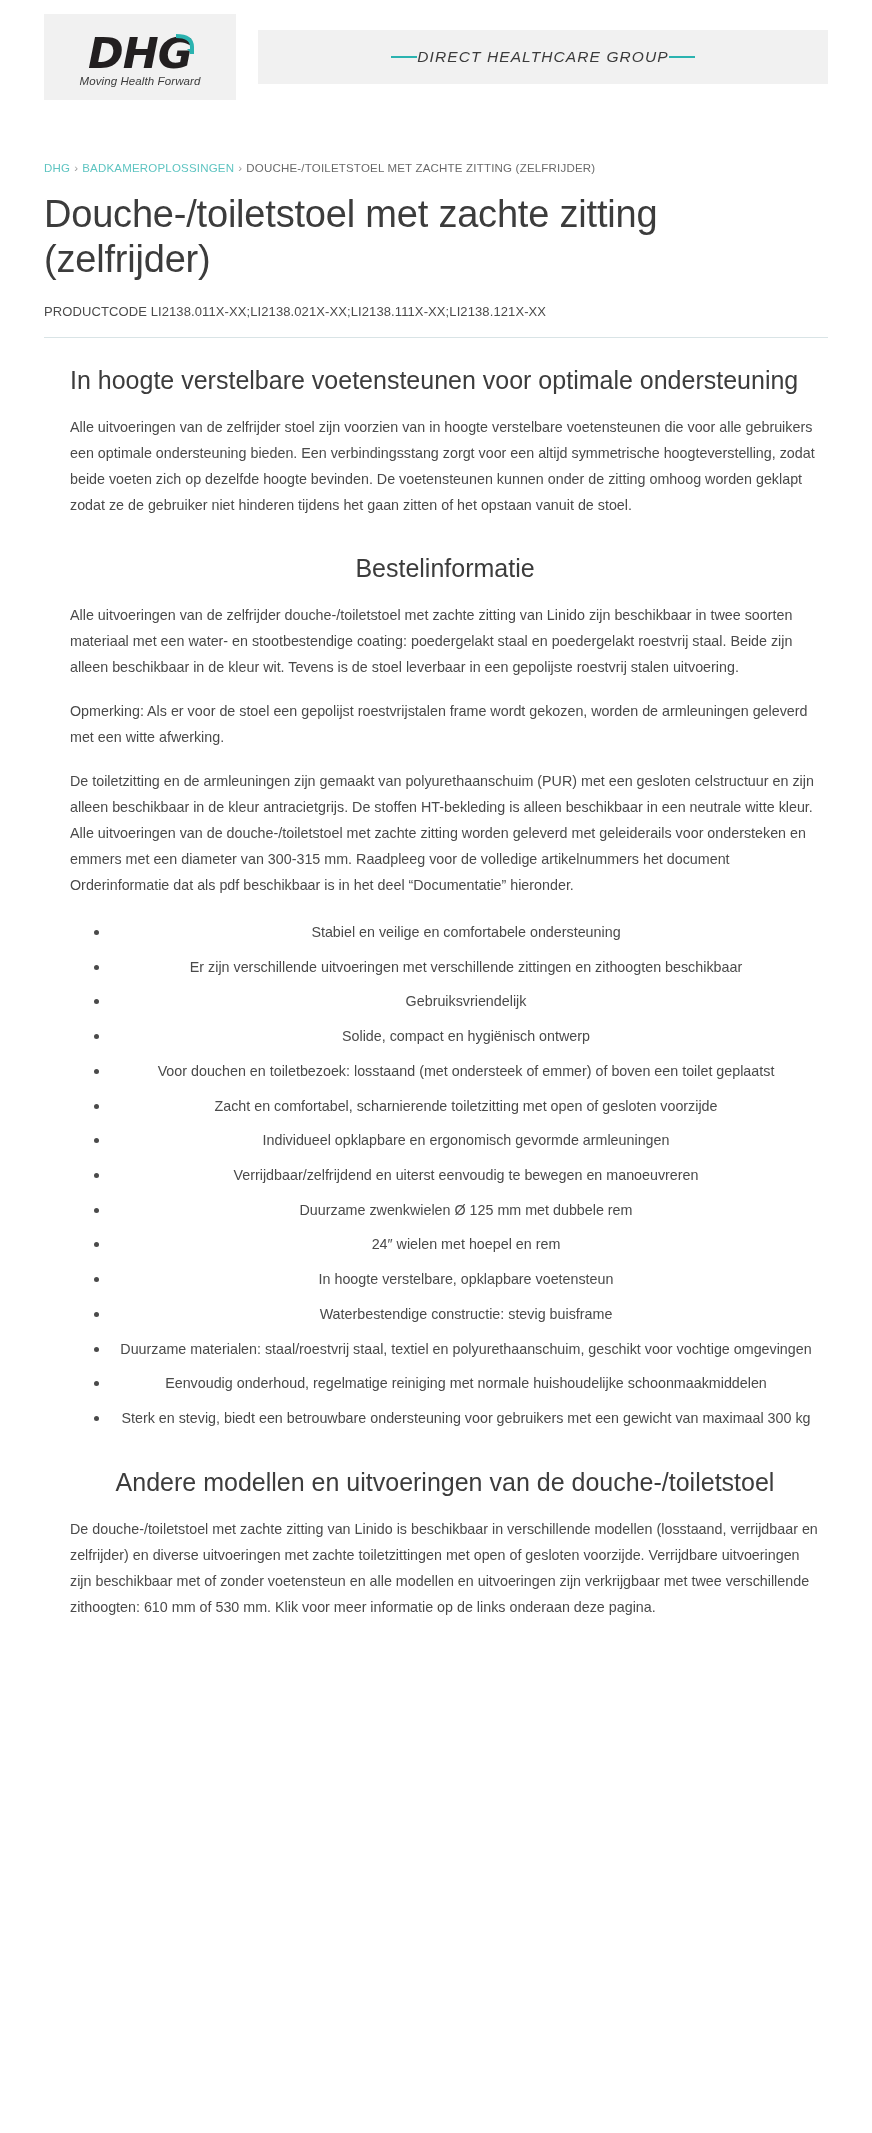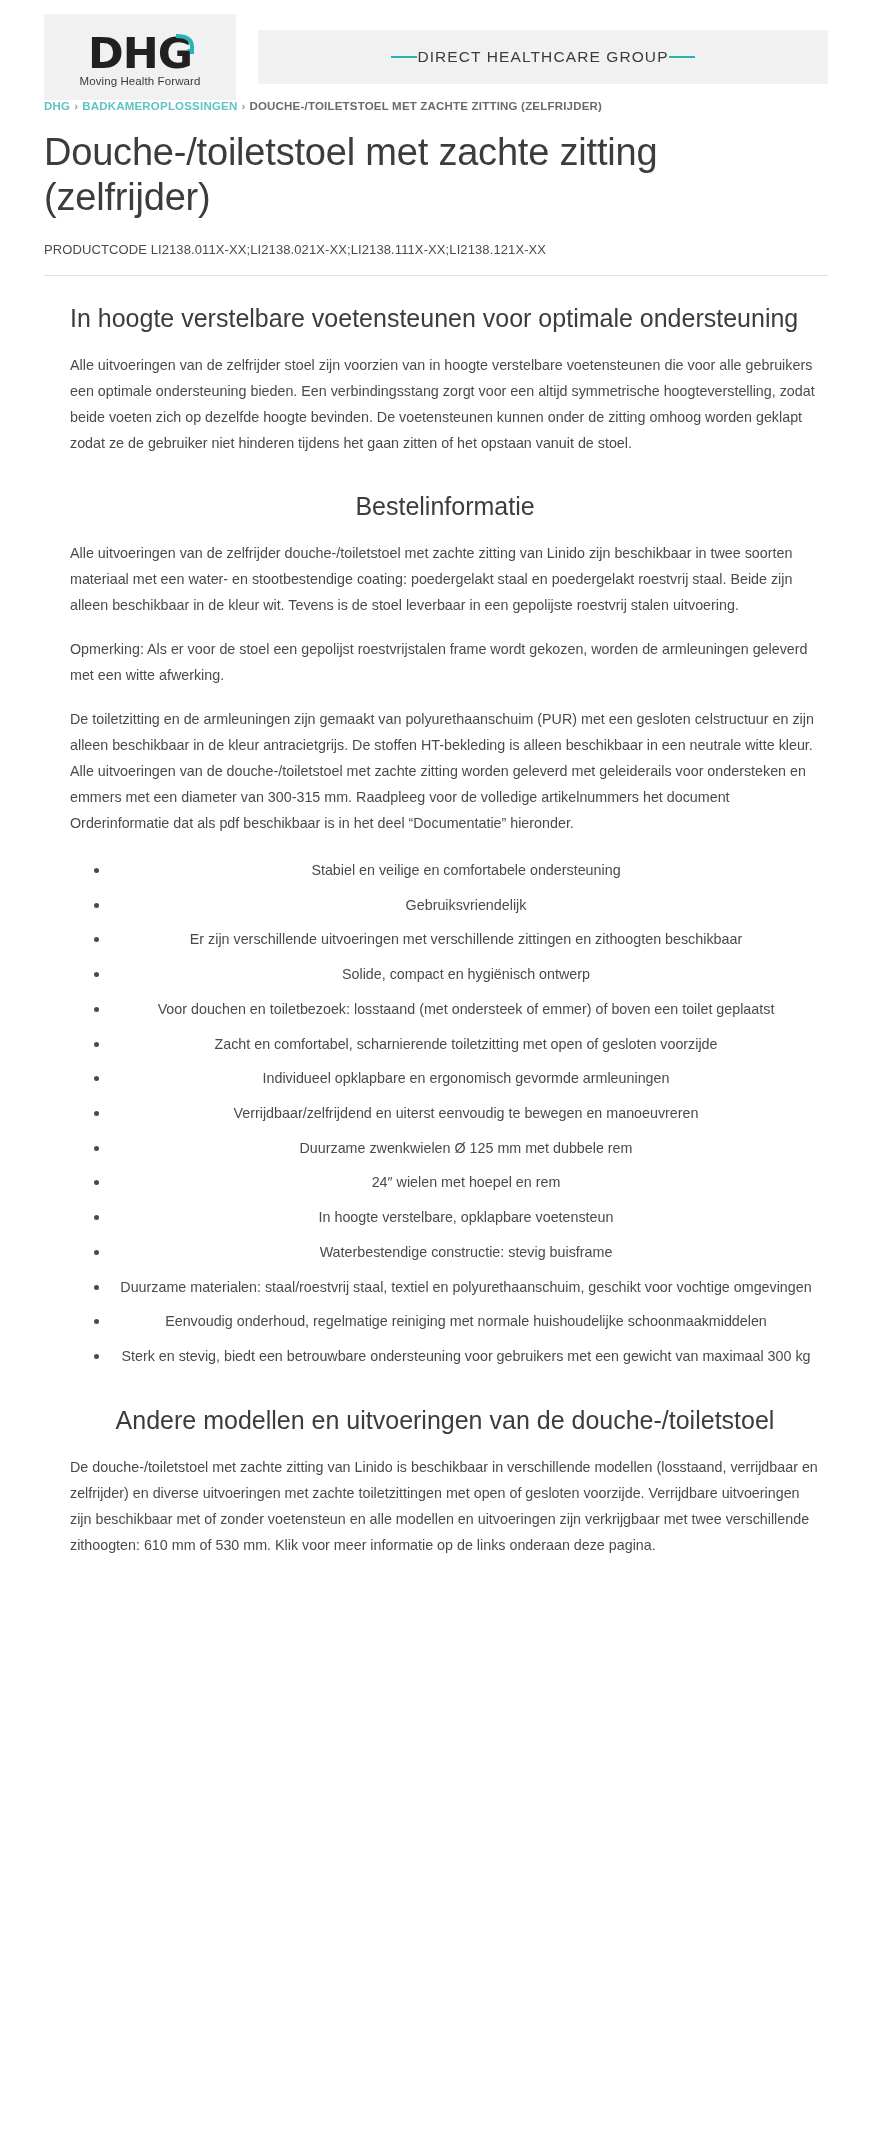--- a/index.html
+++ b/index.html
@@ -19,20 +19,21 @@
     min-height: 2133px;
     background: #ffffff;
     position: relative;
   }
 
   
   .header {
     padding: 14px 44px 0 44px;
     display: flex;
     align-items: flex-start;
+    font-style: italic;
   }
   .logo-box {
     background: #f1f1f1;
     width: 192px;
     height: 86px;
     display: flex;
     flex-direction: column;
     align-items: center;
     justify-content: center;
     padding-top: 4px;
@@ -86,28 +87,28 @@
     letter-spacing: 1.1px;
     color: #3b3b3b;
     font-family: "Liberation Sans", sans-serif;
   }
 
   
   .content {
     padding: 0 44px;
   }
   .breadcrumb {
+    margin-top: 62px;
     font-size: 11.5px;
     letter-spacing: 0.2px;
     color: #6a6a6a;
     display: flex;
     flex-wrap: wrap;
     align-items: center;
     gap: 4px;
-    font-weight: bold;
   }
   .breadcrumb a {
     color: #5ec4c1;
     text-decoration: none;
     text-transform: uppercase;
   }
   .breadcrumb .sep { color: #9b9b9b; }
   .breadcrumb .current {
     color: #6a6a6a;
     text-transform: uppercase;
@@ -229,22 +230,22 @@
       <h2 class="section">In hoogte verstelbare voetensteunen voor optimale ondersteuning</h2>
       <p class="para">Alle uitvoeringen van de zelfrijder stoel zijn voorzien van in hoogte verstelbare voetensteunen die voor alle gebruikers een optimale ondersteuning bieden. Een verbindingsstang zorgt voor een altijd symmetrische hoogteverstelling, zodat beide voeten zich op dezelfde hoogte bevinden. De voetensteunen kunnen onder de zitting omhoog worden geklapt zodat ze de gebruiker niet hinderen tijdens het gaan zitten of het opstaan vanuit de stoel.</p>
 
       <h2 class="section tight">Bestelinformatie</h2>
       <p class="para">Alle uitvoeringen van de zelfrijder douche-/toiletstoel met zachte zitting van Linido zijn beschikbaar in twee soorten materiaal met een water- en stootbestendige coating: poedergelakt staal en poedergelakt roestvrij staal. Beide zijn alleen beschikbaar in de kleur wit. Tevens is de stoel leverbaar in een gepolijste roestvrij stalen uitvoering.</p>
       <p class="para">Opmerking: Als er voor de stoel een gepolijst roestvrijstalen frame wordt gekozen, worden de armleuningen geleverd met een witte afwerking.</p>
       <p class="para">De toiletzitting en de armleuningen zijn gemaakt van polyurethaanschuim (PUR) met een gesloten celstructuur en zijn alleen beschikbaar in de kleur antracietgrijs. De stoffen HT-bekleding is alleen beschikbaar in een neutrale witte kleur. Alle uitvoeringen van de douche-/toiletstoel met zachte zitting worden geleverd met geleiderails voor ondersteken en emmers met een diameter van 300-315 mm. Raadpleeg voor de volledige artikelnummers het document Orderinformatie dat als pdf beschikbaar is in het deel “Documentatie” hieronder.</p>
 
       <ul class="features">
         <li>Stabiel en veilige en comfortabele ondersteuning</li>
+        <li>Er zijn verschillende uitvoeringen met verschillende zittingen en zithoogten beschikbaar</li>
         <li>Gebruiksvriendelijk</li>
-        <li>Er zijn verschillende uitvoeringen met verschillende zittingen en zithoogten beschikbaar</li>
         <li>Solide, compact en hygiënisch ontwerp</li>
         <li>Voor douchen en toiletbezoek: losstaand (met ondersteek of emmer) of boven een toilet geplaatst</li>
         <li>Zacht en comfortabel, scharnierende toiletzitting met open of gesloten voorzijde</li>
         <li>Individueel opklapbare en ergonomisch gevormde armleuningen</li>
         <li>Verrijdbaar/zelfrijdend en uiterst eenvoudig te bewegen en manoeuvreren</li>
         <li>Duurzame zwenkwielen Ø 125 mm met dubbele rem</li>
         <li>24″ wielen met hoepel en rem</li>
         <li>In hoogte verstelbare, opklapbare voetensteun</li>
         <li>Waterbestendige constructie: stevig buisframe</li>
         <li>Duurzame materialen: staal/roestvrij staal, textiel en polyurethaanschuim, geschikt voor vochtige omgevingen</li>

